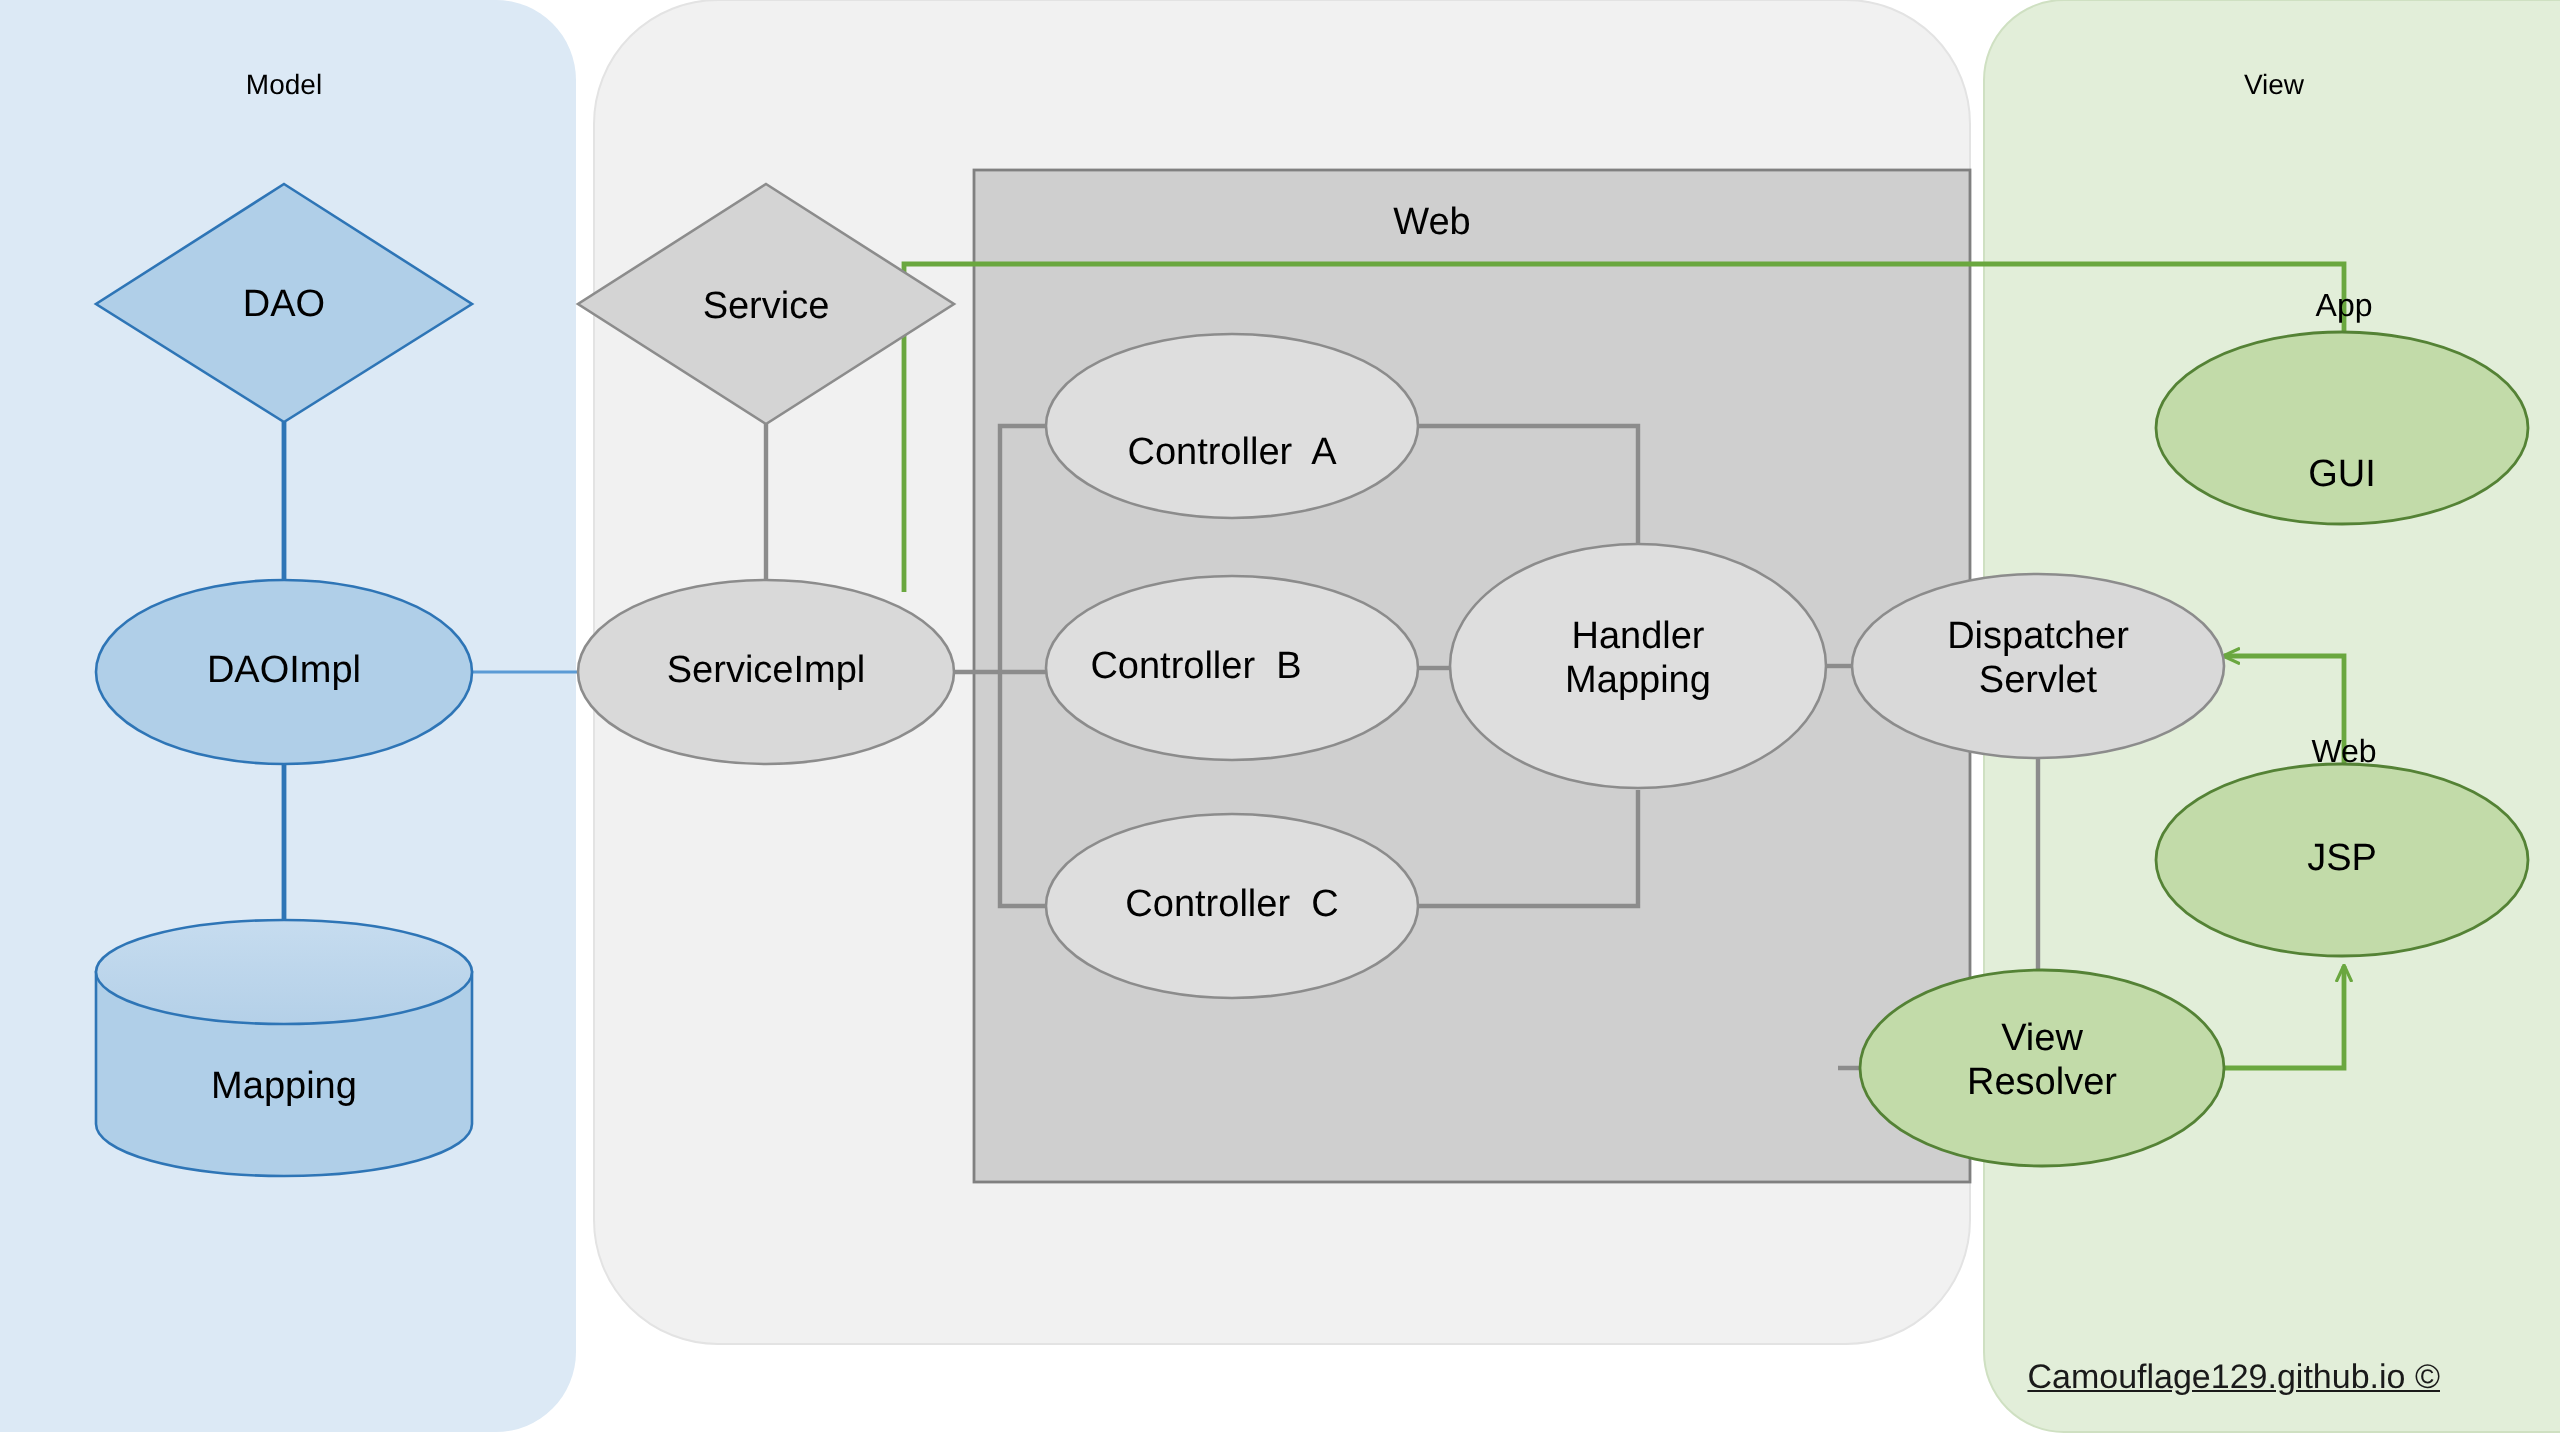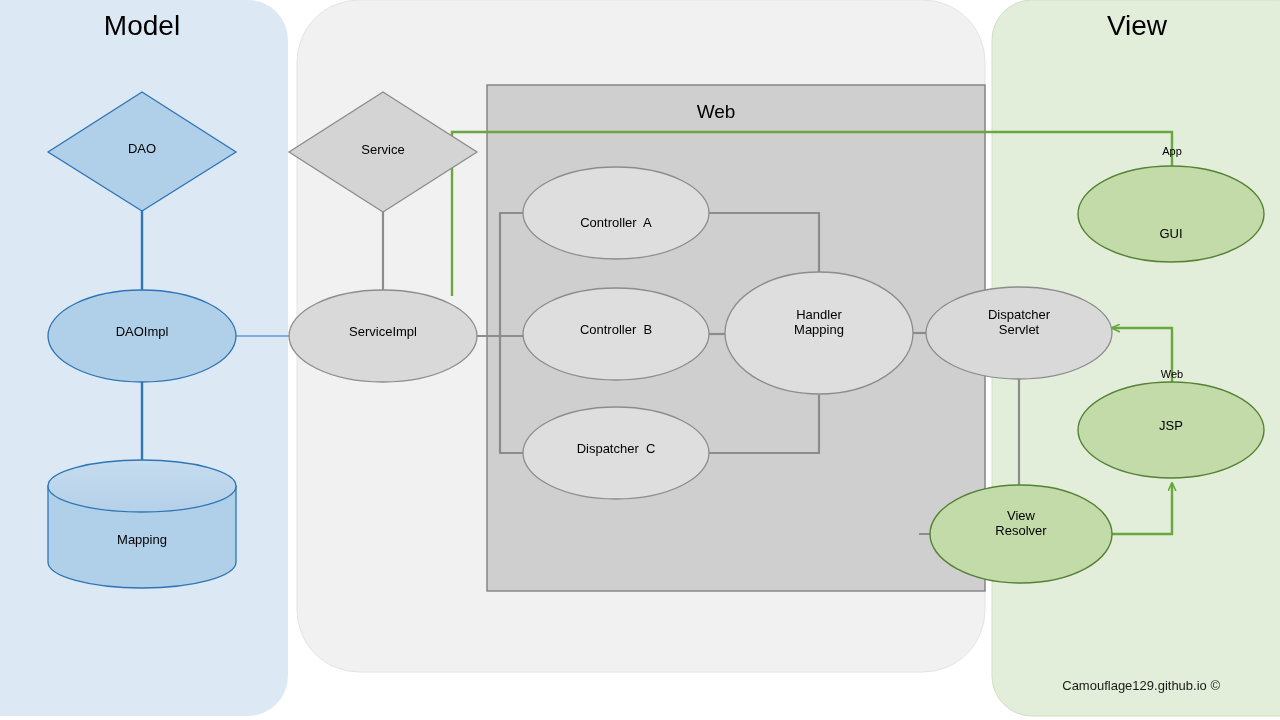--- a/index.html
+++ b/index.html
@@ -22,25 +22,25 @@
     height: 720px;
   }
   .label {
     position: absolute;
     color: #000000;
     text-align: center;
     white-space: pre;
     line-height: 1.15;
     pointer-events: none;
   }
-  .panel-title { font-size: 28px; }
-  .node-label  { font-size: 13px; }
+  .panel-title { font-size: 14px; margin-top: 24px; }
+  .node-label  { font-size: 19px; }
   .group-title { font-size: 19px; }
-  .tiny-label  { font-size: 11px; }
-  .watermark   { font-size: 13px; color: #1a1a1a; }
+  .tiny-label  { font-size: 16px; }
+  .watermark   { font-size: 17px; color: #1a1a1a; text-decoration: underline; }
 </style>
 </head>
 <body>
 
 <div id="stage">
 
   <svg id="svg-layer" viewBox="0 0 1280 720" xmlns="http://www.w3.org/2000/svg">
 
     <defs>
       <marker id="arrow-green" markerWidth="9" markerHeight="9" refX="8" refY="4.5" orient="auto" markerUnits="userSpaceOnUse">
@@ -136,22 +136,22 @@
 
   <div class="label group-title" style="left:636px; top:101px; width:160px;">Web</div>
 
   <div class="label node-label" style="left:62px;  top:142px; width:160px;">DAO</div>
   <div class="label node-label" style="left:62px;  top:325px; width:160px;">DAOImpl</div>
   <div class="label node-label" style="left:62px;  top:533px; width:160px;">Mapping</div>
 
   <div class="label node-label" style="left:303px; top:143px; width:160px;">Service</div>
   <div class="label node-label" style="left:303px; top:325px; width:160px;">ServiceImpl</div>
   <div class="label node-label" style="left:516px; top:216px; width:200px;">Controller  A</div>
-  <div class="label node-label" style="left:516px; top:323px; width:200px;">Controller  B</div>
-  <div class="label node-label" style="left:516px; top:442px; width:200px;">Dispatcher  C</div>
+  <div class="label node-label" style="left:498px; top:323px; width:200px;">Controller  B</div>
+  <div class="label node-label" style="left:516px; top:442px; width:200px;">Controller  C</div>
   <div class="label node-label" style="left:729px; top:308px; width:180px;">Handler
 Mapping</div>
   <div class="label node-label" style="left:929px; top:308px; width:180px;">Dispatcher
 Servlet</div>
 
   <div class="label node-label" style="left:931px; top:509px; width:180px;">View
 Resolver</div>
   <div class="label node-label" style="left:1091px;top:203px; width:160px;margin-top:24px;">GUI</div>
   <div class="label node-label" style="left:1091px;top:419px; width:160px;">JSP</div>
 

